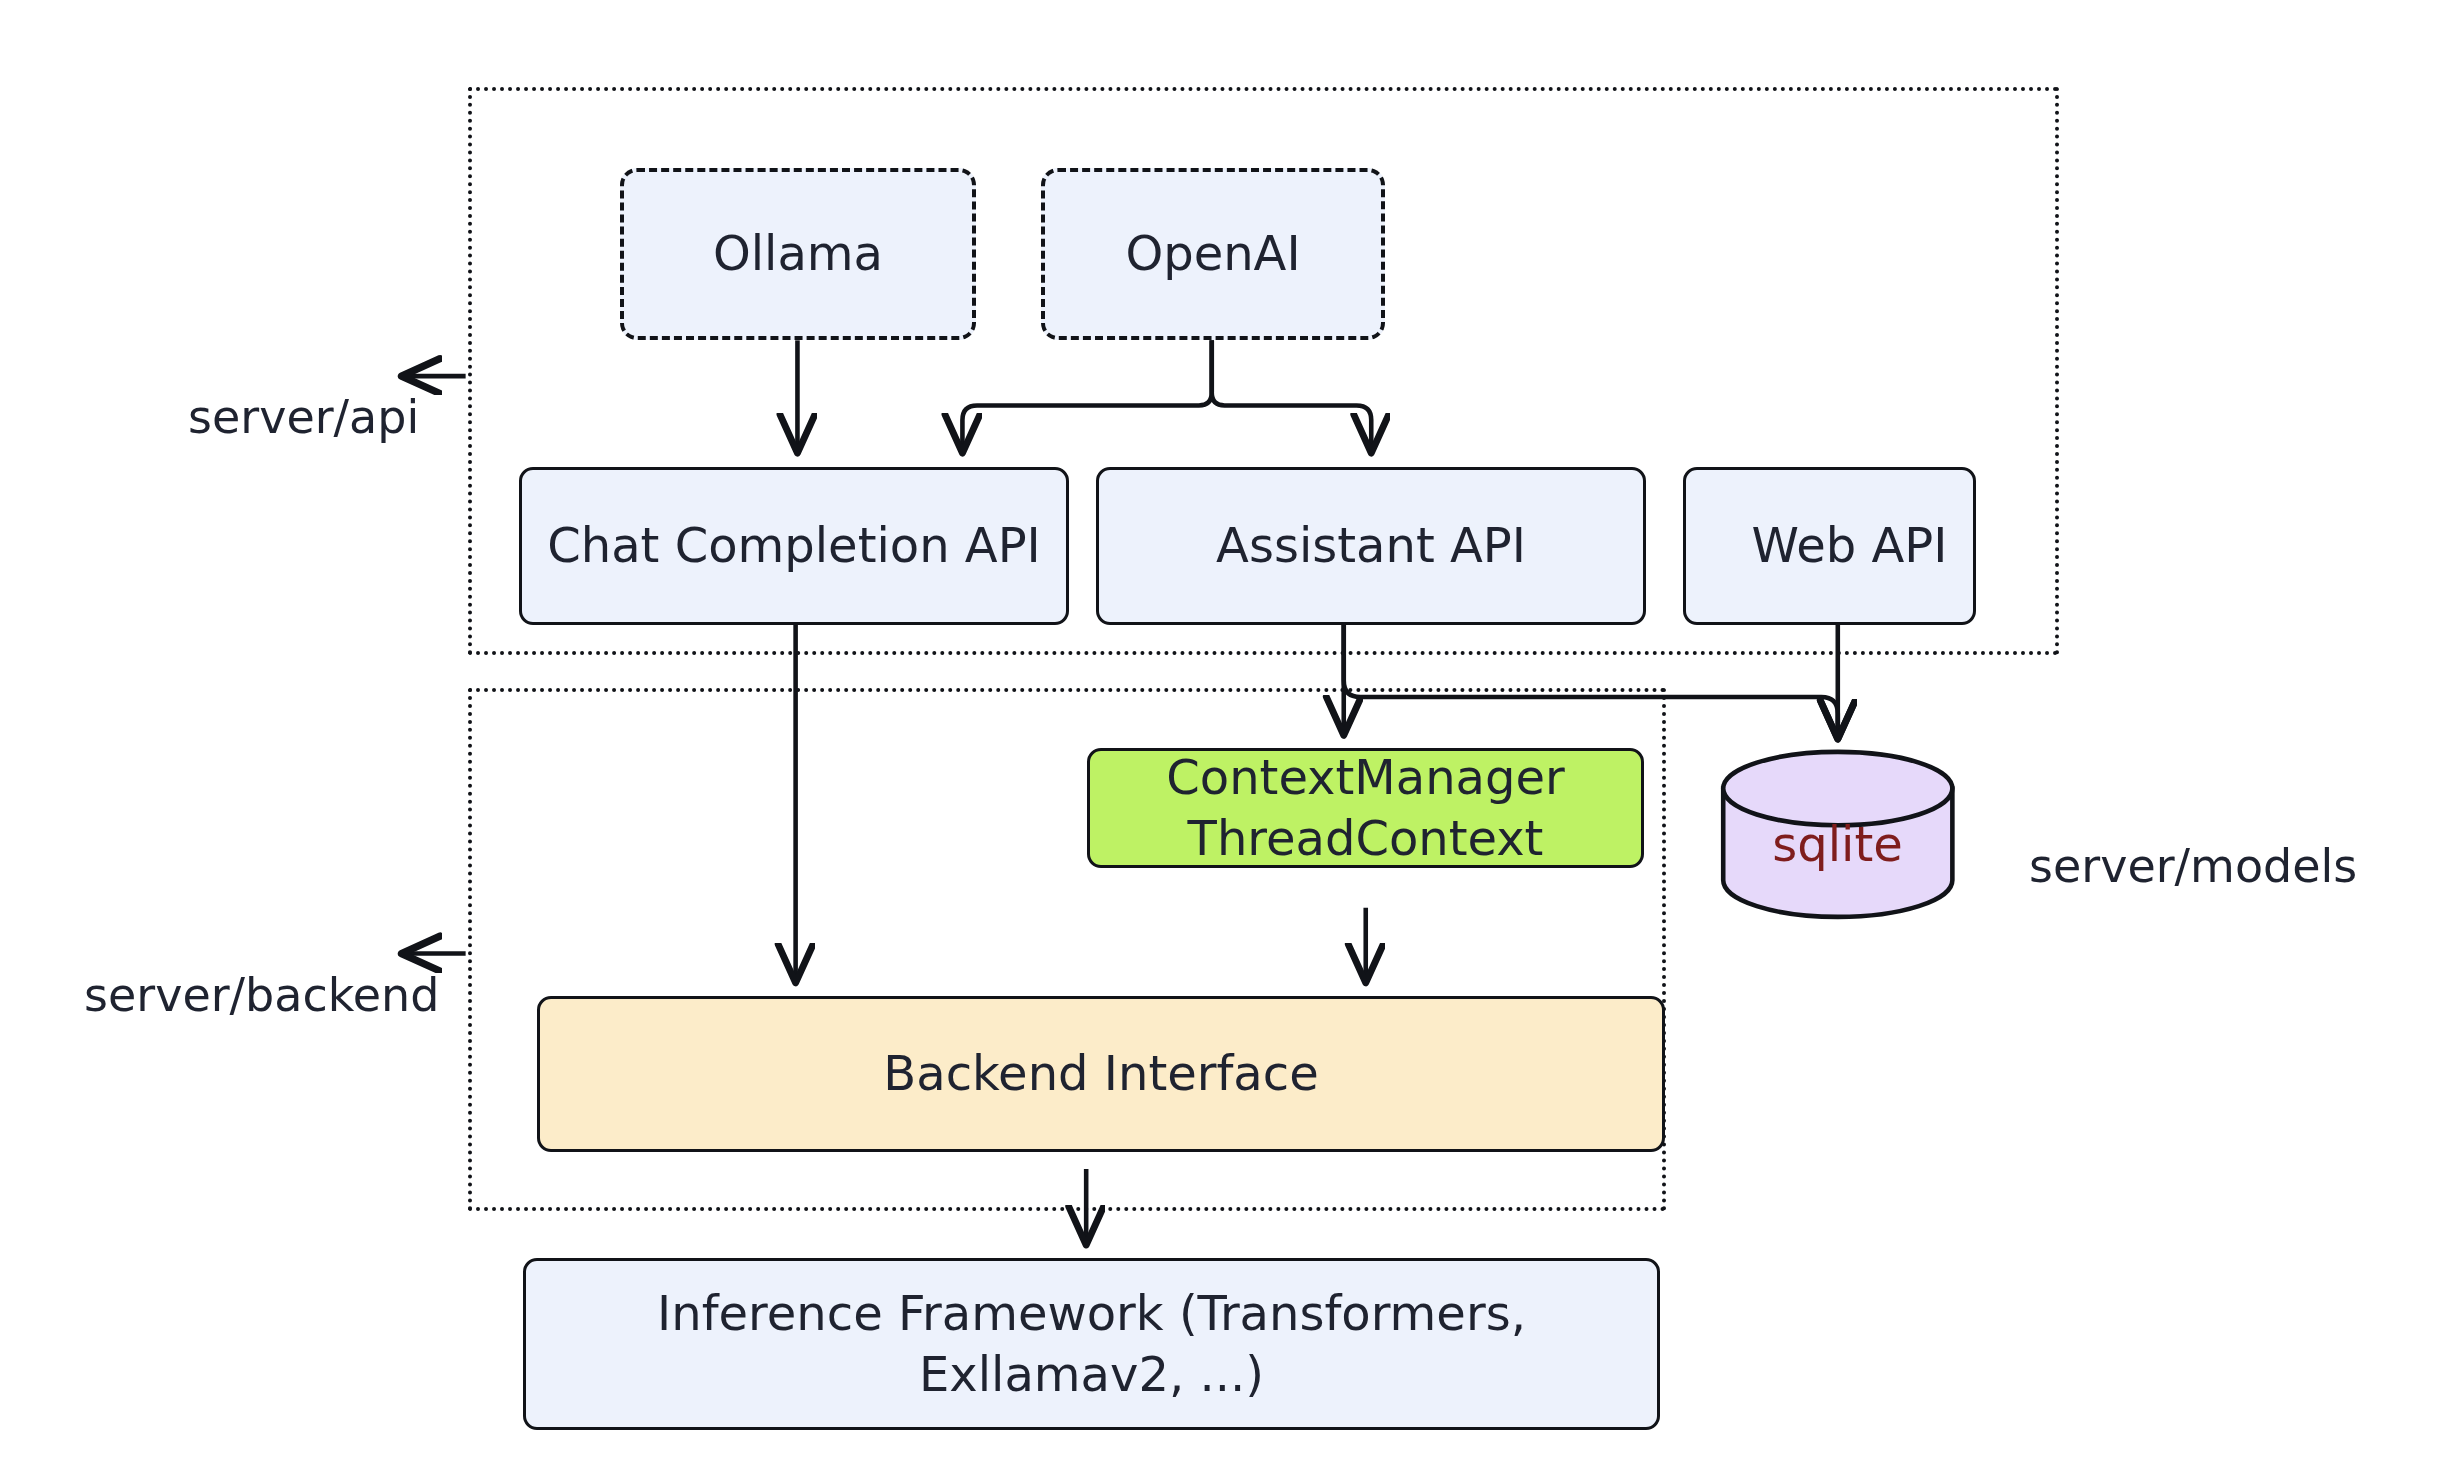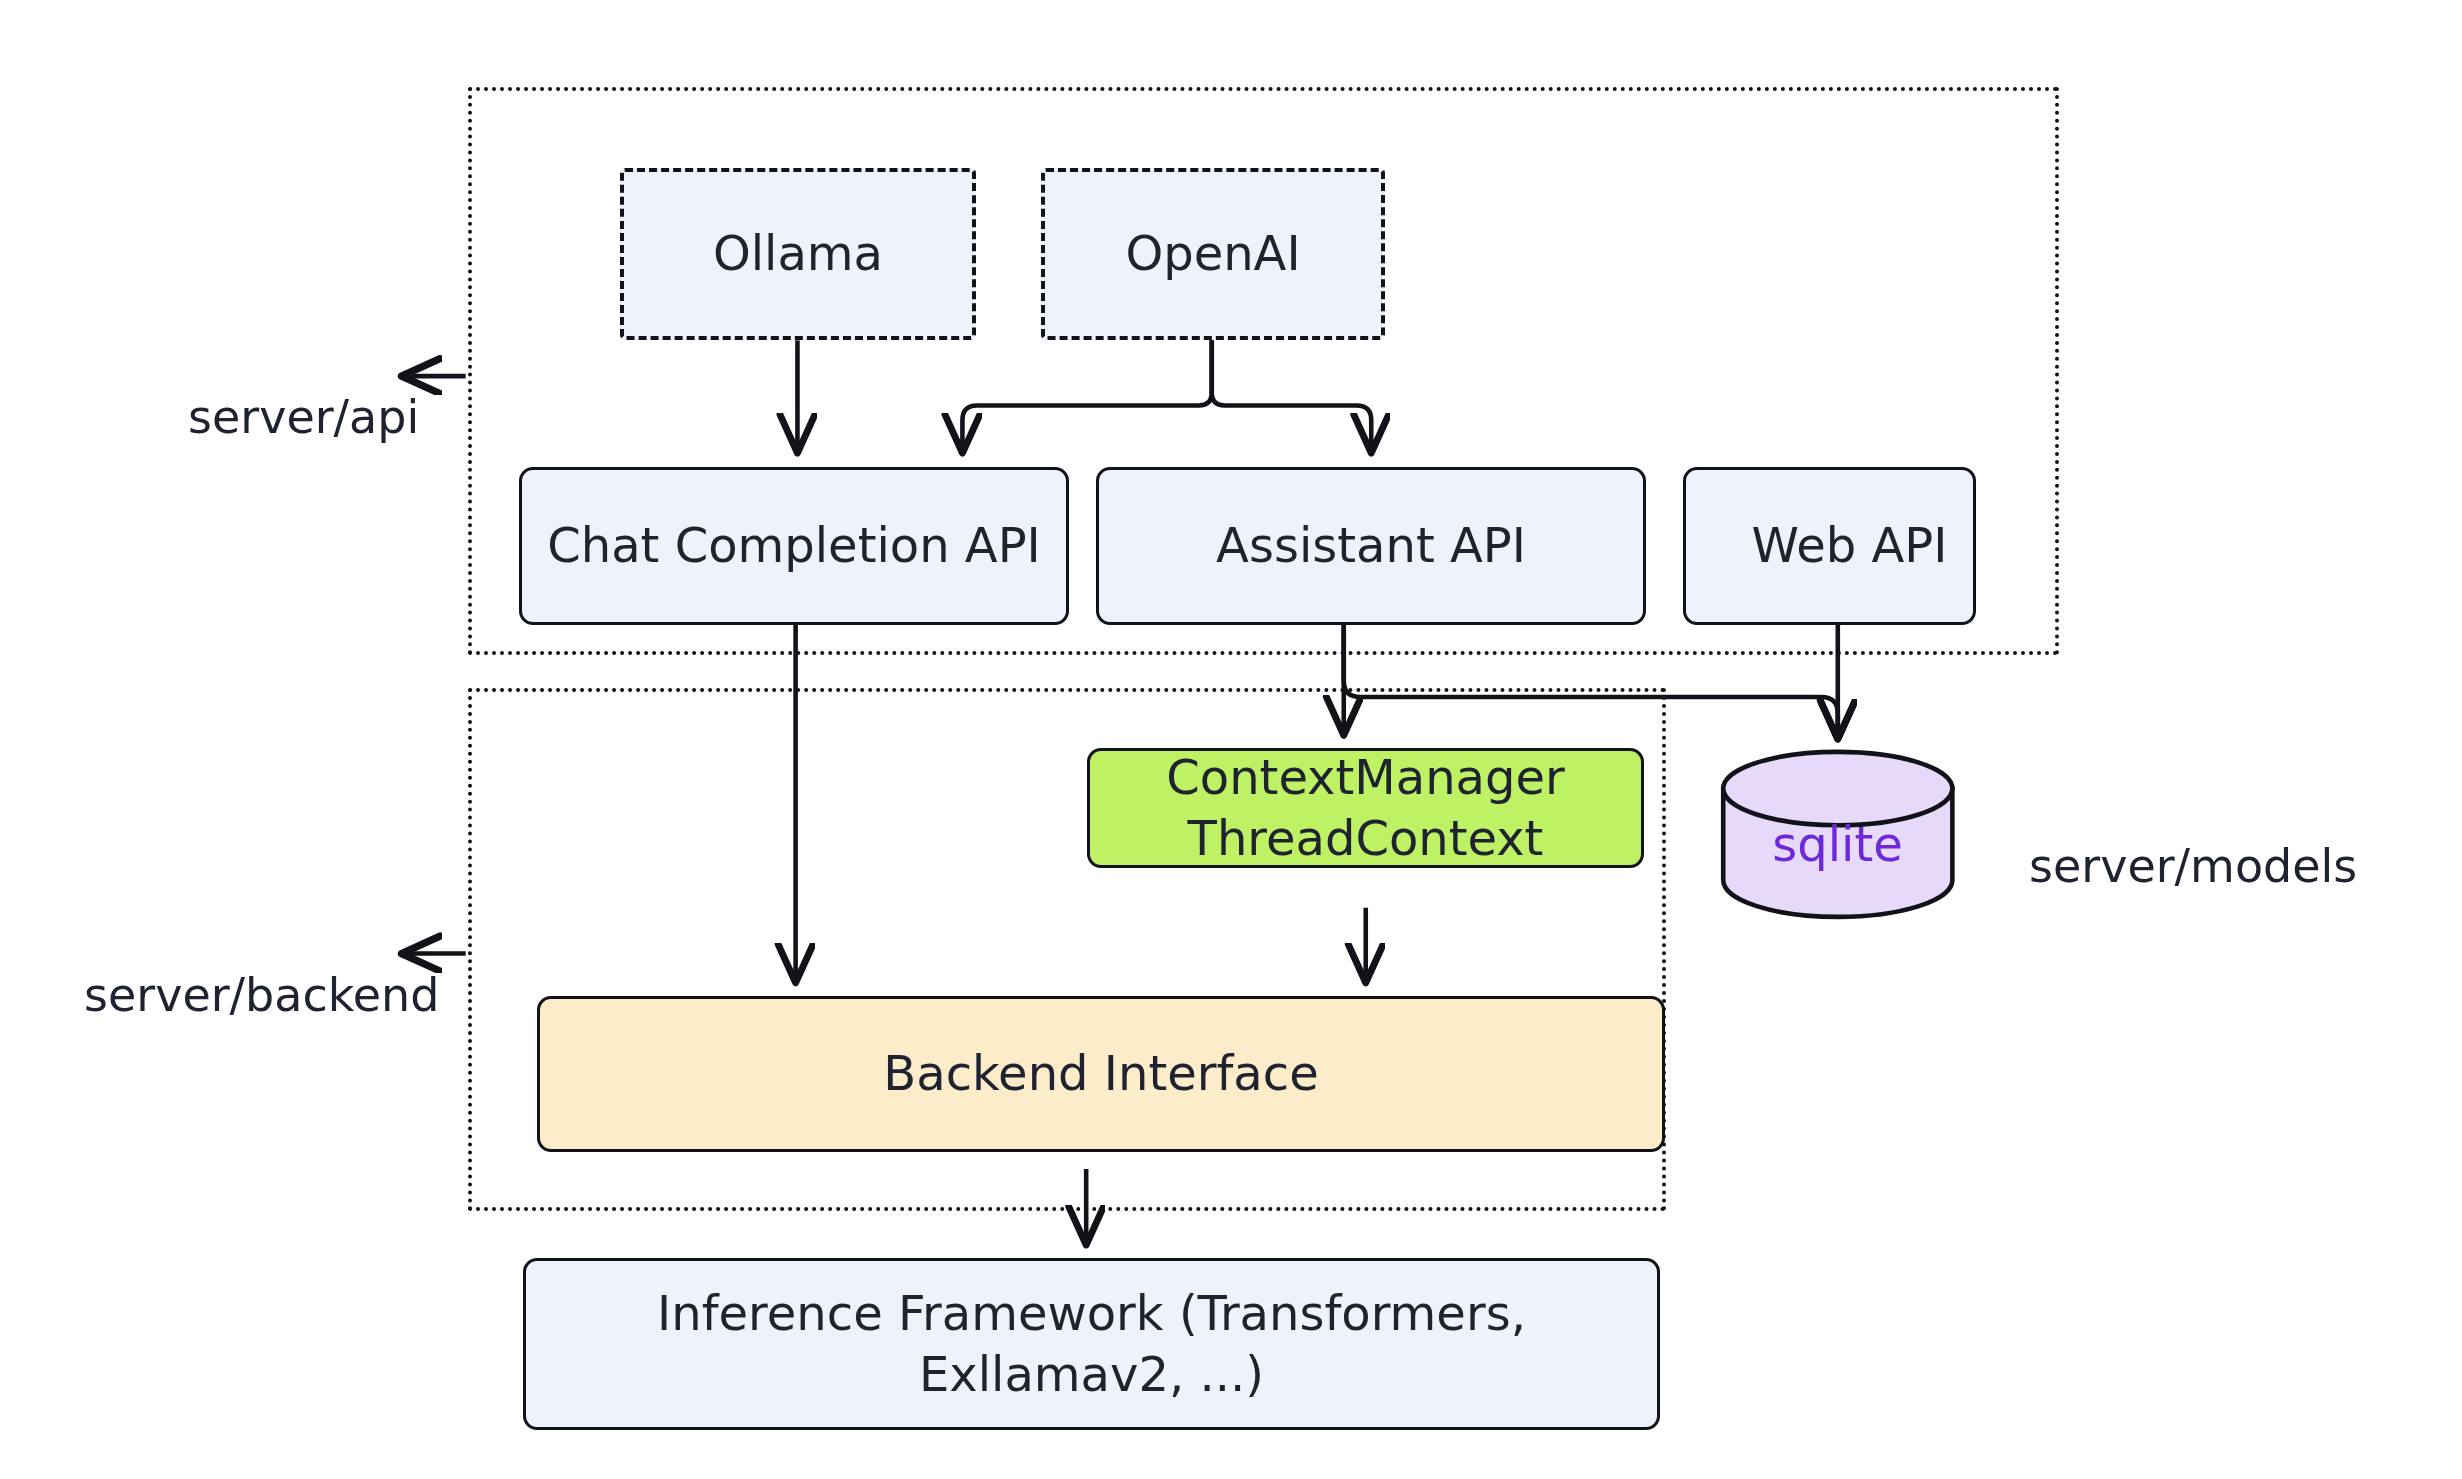--- a/index.html
+++ b/index.html
@@ -31,21 +31,21 @@
     line-height: 1.28;
     white-space: pre-line;
   }
   .node-box {
     border: 3.7px solid #111318;
     border-radius: 14px;
     background: #edf2fc;
   }
   .node-dashed {
     border: 4.6px dashed #111318;
-    border-radius: 5px;
+    border-radius: 17px;
     background: #edf2fc;
   }
   .group {
     position: absolute;
     box-sizing: border-box;
     border: 4.6px dotted #111318;
     background: transparent;
     border-radius: 1.8px;
   }
   .grouplabel {
@@ -53,21 +53,21 @@
     color: #1f2330;
     white-space: nowrap;
     display: flex;
     align-items: center;
   }
   .cyl-label {
     position: absolute;
     display: flex;
     align-items: center;
     justify-content: center;
-    color: #6d28d9;
+    color: #7f1d1d;
     pointer-events: none;
   }
   .fs50 { font-size: 46px; margin-top: 40px; }
   .fs52 { font-size: 48px; }
 </style>
 </head>
 <body>
 
 <svg id="canvas" viewBox="0 0 2686 1614" xmlns="http://www.w3.org/2000/svg">
   <defs>

